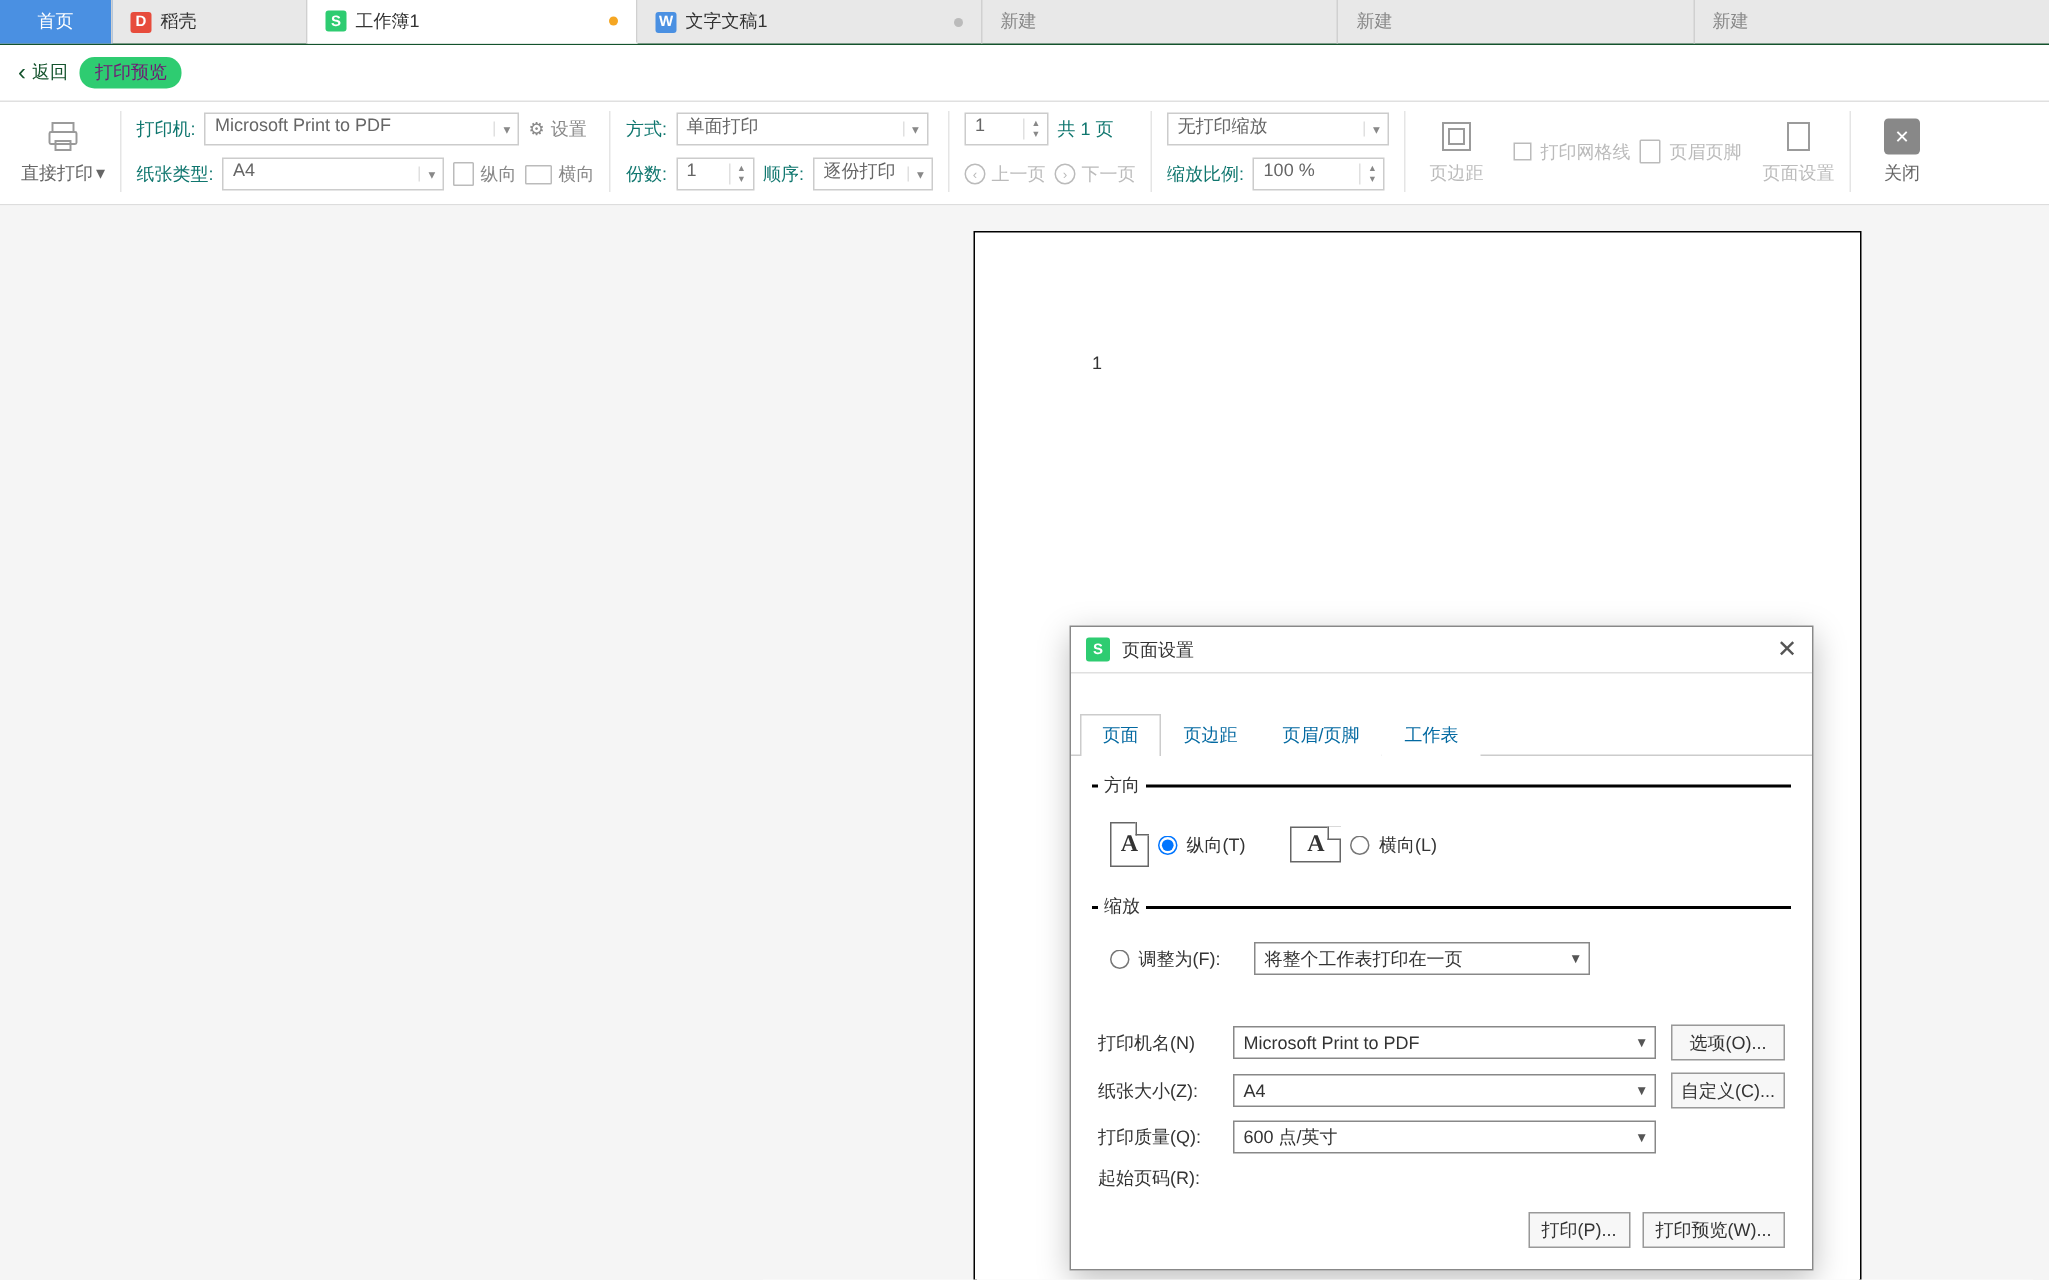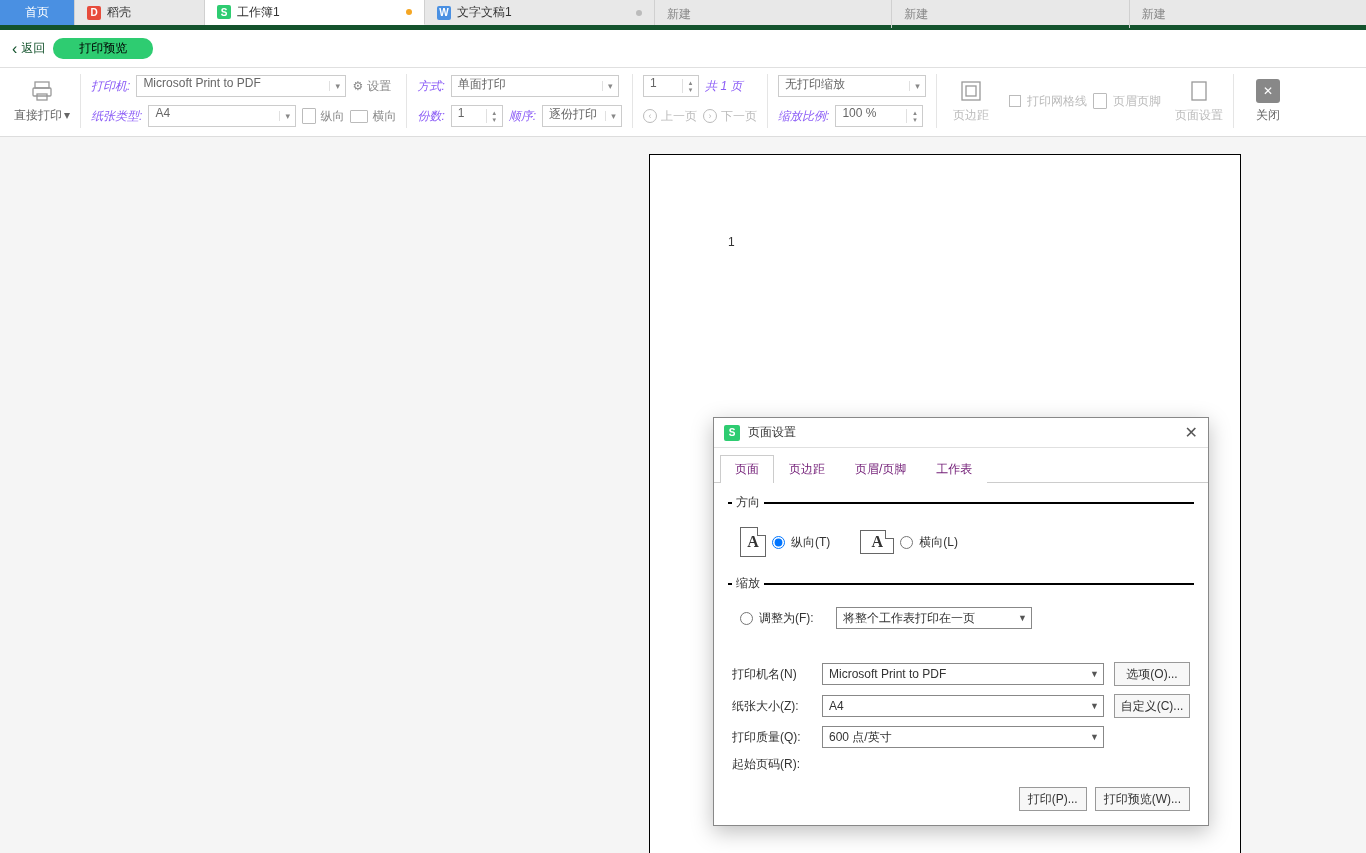--- a/index.html
+++ b/index.html
@@ -1,43 +1,43 @@
 <!DOCTYPE html>
 <html><head>
 <meta charset="utf-8">
 <style>
   * { box-sizing: border-box; font-family: "Microsoft YaHei", "PingFang SC", sans-serif; }
   body { margin:0; padding:0; width:1366px; height:853px; background:#fff; font-size:12px; color:#333; overflow:hidden; }
 
   
-  .tab-bar { display:flex; height:30px; background:#e8e8e8; border-bottom:5px solid #14532d; }
+  .tab-bar { display:flex; height:30px; background:#e8e8e8; border-bottom:1px solid #14532d; }
   .tab { display:flex; align-items:center; padding:0 12px; height:100%; border-right:1px solid #d0d0d0; cursor:pointer; gap:6px; min-width:70px; }
   .tab.home { background:#4a90e2; color:#fff; min-width:75px; justify-content:center; }
   .tab.active { background:#fff; border-bottom:1px solid #fff; }
   .tab .dot { width:6px; height:6px; border-radius:50%; background:#f5a623; margin-left:auto; }
   .tab .dot.gray { background:#bbb; }
   .tab .icon { width:14px; height:14px; display:flex; align-items:center; justify-content:center; font-size:10px; font-weight:bold; border-radius:2px; }
   .tab .icon.red { background:#e74c3c; color:#fff; }
   .tab .icon.green { background:#2ecc71; color:#fff; }
   .tab .icon.blue { background:#4a90e2; color:#fff; }
   .tab-new { flex:1; display:flex; align-items:center; padding:14px 12px; border-right:1px solid #d0d0d0; color:#888; }
   .tab-new:last-child{border-right:none;}
 
   
   .second-bar { display:flex; align-items:center; padding:8px 12px; gap:8px; background:#fff; border-bottom:1px solid #e0e0e0; }
   .back-link { color:#14532d; display:flex; align-items:center; gap:4px; cursor:pointer; }
   .back-link::before{content:"‹"; font-size:16px;}
-  .pill { background:#2ecc71; color:#000000; padding:2px 26px; border-radius:10px; }
+  .pill { background:#2ecc71; color:#701a75; padding:2px 10px; border-radius:10px; }
 
   
   .toolbar { display:flex; align-items:stretch; padding:6px 10px 8px; background:#fff; border-bottom:1px solid #ddd; gap:0; color:#666; }
   .tool-group { display:flex; flex-direction:column; justify-content:center; gap:6px; padding:0 10px; border-right:1px solid #e5e5e5; }
   .tool-group:last-child{border-right:none;}
   .tool-row { display:flex; align-items:center; gap:6px; height:24px; }
-  .label { color:#8b5cf6; white-space:nowrap;font-style:italic; }
+  .label { color:#0f766e; white-space:nowrap; }
   .disabled { color:#bbb; }
   .combo { display:flex; align-items:center; border:1px solid #ccc; height:22px; background:#fff; }
   .combo input, .combo span.val { border:none; outline:none; padding:0 6px; font-size:12px; height:100%; background:transparent; }
   .combo .caret { width:16px; text-align:center; color:#888; border-left:1px solid #e0e0e0; font-size:9px; }
   .mini-btn { display:flex; align-items:center; gap:4px; cursor:pointer; color:#888; }
   .page-icon { width:14px; height:16px; border:1px solid #bbb; display:inline-block; border-radius:1px; position:relative; }
   .page-icon.landscape{ width:18px; height:13px; }
   .tool-big { display:flex; flex-direction:column; align-items:center; justify-content:flex-end; gap:4px; min-width:48px; cursor:pointer; }
   .tool-big .big-icon { width:24px; height:24px; display:flex; align-items:center; justify-content:center; }
   .nav-arrow{ display:inline-flex; align-items:center; gap:4px; color:#bbb; }
@@ -48,21 +48,21 @@
   .canvas { position:relative; height: calc(853px - 30px - 38px - 62px); background:#f5f5f5; }
   .paper { position:absolute; left:650px; top:18px; width:590px; height:700px; background:#fff; box-shadow:0 0 0 1px #000; }
   .paper .pg { position:absolute; left:78px; top:80px; font-size:12px; }
 
   
   .dialog { position:absolute; left:713px; top:280px; width:496px; background:#fff; border:1px solid #888; box-shadow:0 6px 20px rgba(0,0,0,.25); }
   .dlg-title { display:flex; align-items:center; padding:5px 10px; gap:8px; border-bottom:1px solid #e0e0e0; }
   .dlg-title .ticon { width:16px;height:16px;background:#2ecc71;color:#fff;display:flex;align-items:center;justify-content:center;font-size:10px;font-weight:bold;border-radius:2px;}
   .dlg-title .x { margin-left:auto; font-size:16px; cursor:pointer; color:#555; }
   .dlg-tabs { display:flex; border-bottom:1px solid #ccc; padding:6px 6px 0; gap:0; }
-  .dlg-tab { padding:5px 14px; border:1px solid transparent; border-bottom:none; cursor:pointer; color:#701a75; position:relative; bottom:-1px; background:#fff;}
+  .dlg-tab { padding:5px 14px; border:1px solid transparent; border-bottom:none; cursor:pointer; color:#0369a1; position:relative; bottom:-1px; background:#fff;margin-top:20px;}
   .dlg-tab.active { border-color:#ccc; background:#fff; }
   .dlg-body { padding:8px 14px 10px; }
   fieldset { border:none; border-top:2px solid #000000; margin:3px 0 10px; padding:12px 4px 4px; }
   legend { padding:0 4px; color:#333; }
   .orient { display:flex; align-items:center; gap:30px; padding:4px 8px; }
   .orient-opt{ display:flex; align-items:center; gap:6px; }
   .orient-icon{ width:26px;height:30px; border:1px solid #666; display:flex;align-items:center;justify-content:center;font-size:16px;font-weight:bold;font-family:serif; position:relative; background:#fff;}
   .orient-icon::after{content:""; position:absolute; top:-1px; right:-1px; width:8px;height:8px; border-left:1px solid #666; border-bottom:1px solid #666; background:#fff;}
   .orient-icon.land{ width:34px; height:24px; }
   input[type=radio]{ margin:0; }
@@ -302,21 +302,21 @@
         </div>
       </fieldset>
 
       <fieldset>
         <legend>缩放</legend>
         <div class="scale-row">
           <span class="lbl">
               <input type="radio" style="">
               <span>调整为(F):</span>
             </span>
-          <div class="sel" style="width:196px">
+          <div class="sel" style="width:224px">
             <span>将整个工作表打印在一页</span>
               <span class="caret">▼</span>
           </div>
         </div>
       </fieldset>
 
       <div class="form-grid">
         <span class="lbl">打印机名(N)</span>
         <div class="sel">
             <span>Microsoft Print to PDF</span>

